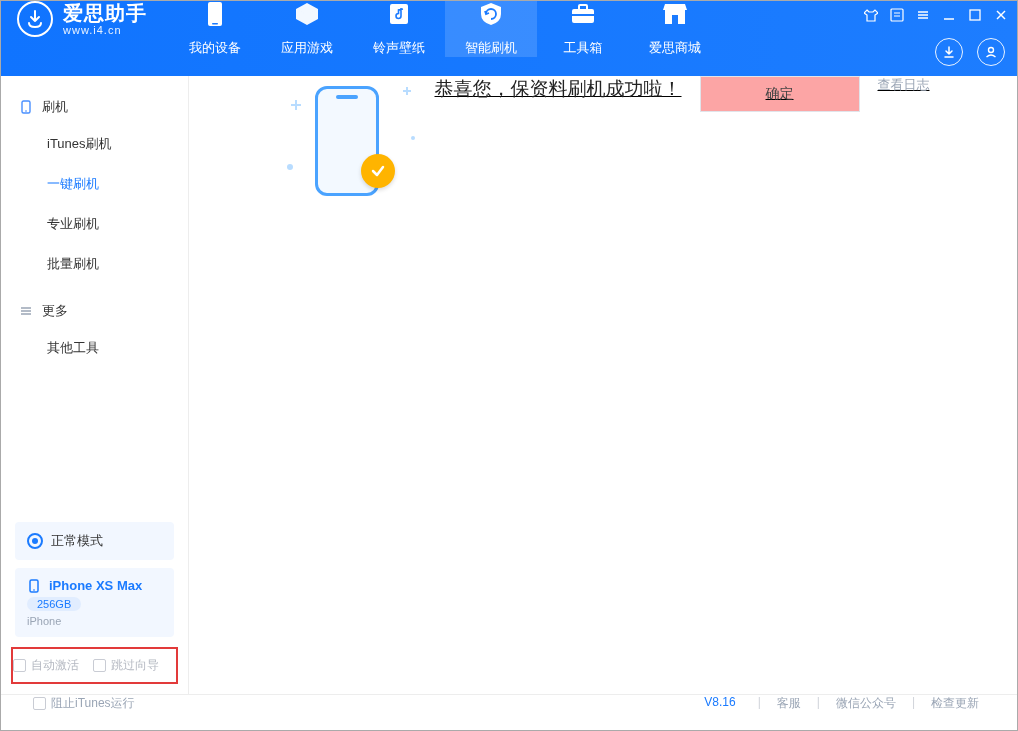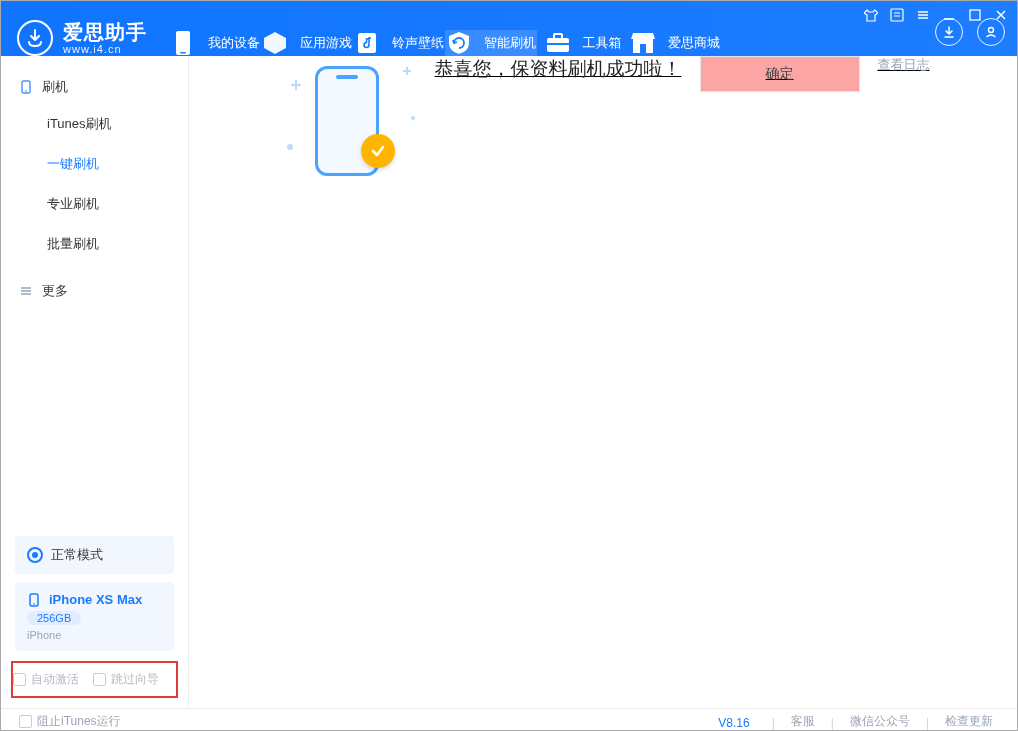--- a/index.html
+++ b/index.html
@@ -1,29 +1,29 @@
 <!DOCTYPE html>
 <html><head>
 <meta charset="utf-8">
 <style>
 * { margin: 0; padding: 0; box-sizing: border-box; font-family: "Microsoft YaHei", Arial, sans-serif; }
 body { background: #f0f0f0; display: flex; align-items: center; justify-content: center; min-height: 100vh; }
 
 .window { width: 1018px; height: 731px; background: #fff; display: flex; flex-direction: column; border: 1px solid #aaa; box-shadow: 0 2px 10px rgba(0,0,0,0.2); }
 
 
-.titlebar { height: 55px; background: linear-gradient(90deg, #1074ff 0%, #1d7dff 100%); display: flex; align-items: flex-end; color: #fff; position: relative; }
+.titlebar { height: 75px; background: linear-gradient(90deg, #1074ff 0%, #1d7dff 100%); display: flex; align-items: flex-start; color: #fff; position: relative; }
 .logo-area { display: flex; align-items: center; padding: 0 22px 0 16px; gap: 10px; }
 .logo-badge { width: 36px; height: 36px; border: 2px solid #fff; border-radius: 50%; display: flex; align-items: center; justify-content: center; font-weight: 700; font-size: 20px; }
 .logo-text { display: flex; flex-direction: column; line-height: 1.1; }
 .logo-title { font-size: 20px; font-weight: 600; letter-spacing: 1px; }
 .logo-sub   { font-size: 11px; opacity: .9; letter-spacing: 1px; }
 
 .navtabs { display: flex; align-items: stretch; }
-.navtab { width: 92px; display: flex; align-items: center; justify-content: center; gap: 12px; font-size: 13px; cursor: pointer; color: #fff; }
+.navtab { width: 92px; display: flex; flex-direction: column; align-items: center; justify-content: center; gap: 12px; font-size: 13px; cursor: pointer; color: #fff; }
 .navtab.active { background: rgba(255,255,255,0.15); }
 .navtab .nav-icon { width: 26px; height: 26px; display: flex; align-items: center; justify-content: center; }
 
 .titlebar-right { position: absolute; top: 6px; right: 8px; display: flex; gap: 10px; align-items: center; }
 .win-btn { width: 16px; height: 16px; color: #fff; cursor: pointer; display: flex; align-items: center; justify-content: center; font-size: 14px; }
 
 .titlebar-icons { position: absolute; bottom: 10px; right: 12px; display: flex; gap: 14px; }
 .round-icon { width: 28px; height: 28px; border: 1.5px solid rgba(255,255,255,0.9); border-radius: 50%; display: flex; align-items: center; justify-content: center; cursor: pointer; color: #fff; }
 
 
@@ -62,21 +62,21 @@
 .sp3 { width: 10px; height: 2px; left: 14px; top: 28px; }
 .sp4 { width: 2px; height: 10px; left: 18px; top: 24px; }
 .sp5 { width: 8px; height: 2px; right: 6px; top: 14px; }
 .sp6 { width: 2px; height: 8px; right: 9px; top: 11px; }
 
 .success-title { font-size: 19px; color: #222; font-weight: 500; }
 .confirm-btn { width: 160px; height: 36px; border: 1px solid #e1e4ea; background: #fca5a5; font-size: 14px; color: #444; cursor: pointer; }
 .log-link { color: #9aa5b5; font-size: 13px; cursor: pointer; }
 
 
-.footer { height: 22px; border-top: 1px solid #ededed; display: flex; align-items: flex-end; padding: 0 18px; font-size: 12px; color: #9aa5b5; gap: 10px; }
+.footer { height: 36px; border-top: 1px solid #ededed; display: flex; align-items: flex-start; padding: 0 32px; font-size: 12px; color: #9aa5b5; gap: 10px; }
 .footer .spacer { flex: 1; }
 .flink { color: #9aa5b5; cursor: pointer; padding: 0 6px; }
 .fsep { color: #d0d3da; }
 .version { color: #1b7bff; margin-right: 12px; }
 
 svg { display: block; }
 </style>
 </head>
 <body>
 
@@ -228,20 +228,21 @@
       <div class="sb-section-hdr" style="margin-top:10px">
         <span class="hdr-icon">
             <svg width="14" height="14" viewBox="0 0 14 14">
               <line x1="2" y1="4" x2="12" y2="4" stroke="#9aa5b5" stroke-width="1.5"></line>
               <line x1="2" y1="7" x2="12" y2="7" stroke="#9aa5b5" stroke-width="1.5"></line>
               <line x1="2" y1="10" x2="12" y2="10" stroke="#9aa5b5" stroke-width="1.5"></line>
             </svg>
           </span>
         <span>更多</span>
       </div>
+      <div class="sb-item">其他工具</div>
 
       <div class="sidebar-bottom">
         <div class="mode-card">
           <span class="mode-dot"></span>
           <span>正常模式</span>
         </div>
         <div class="device-card">
           <div class="device-name-row">
             <span>
                 <svg width="14" height="14" viewBox="0 0 14 14">

